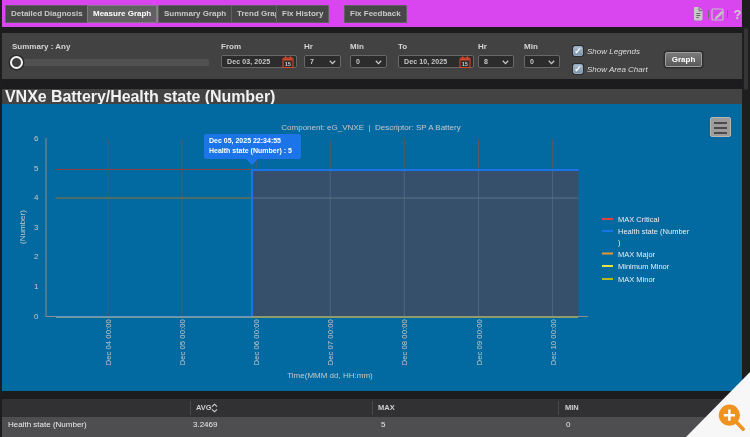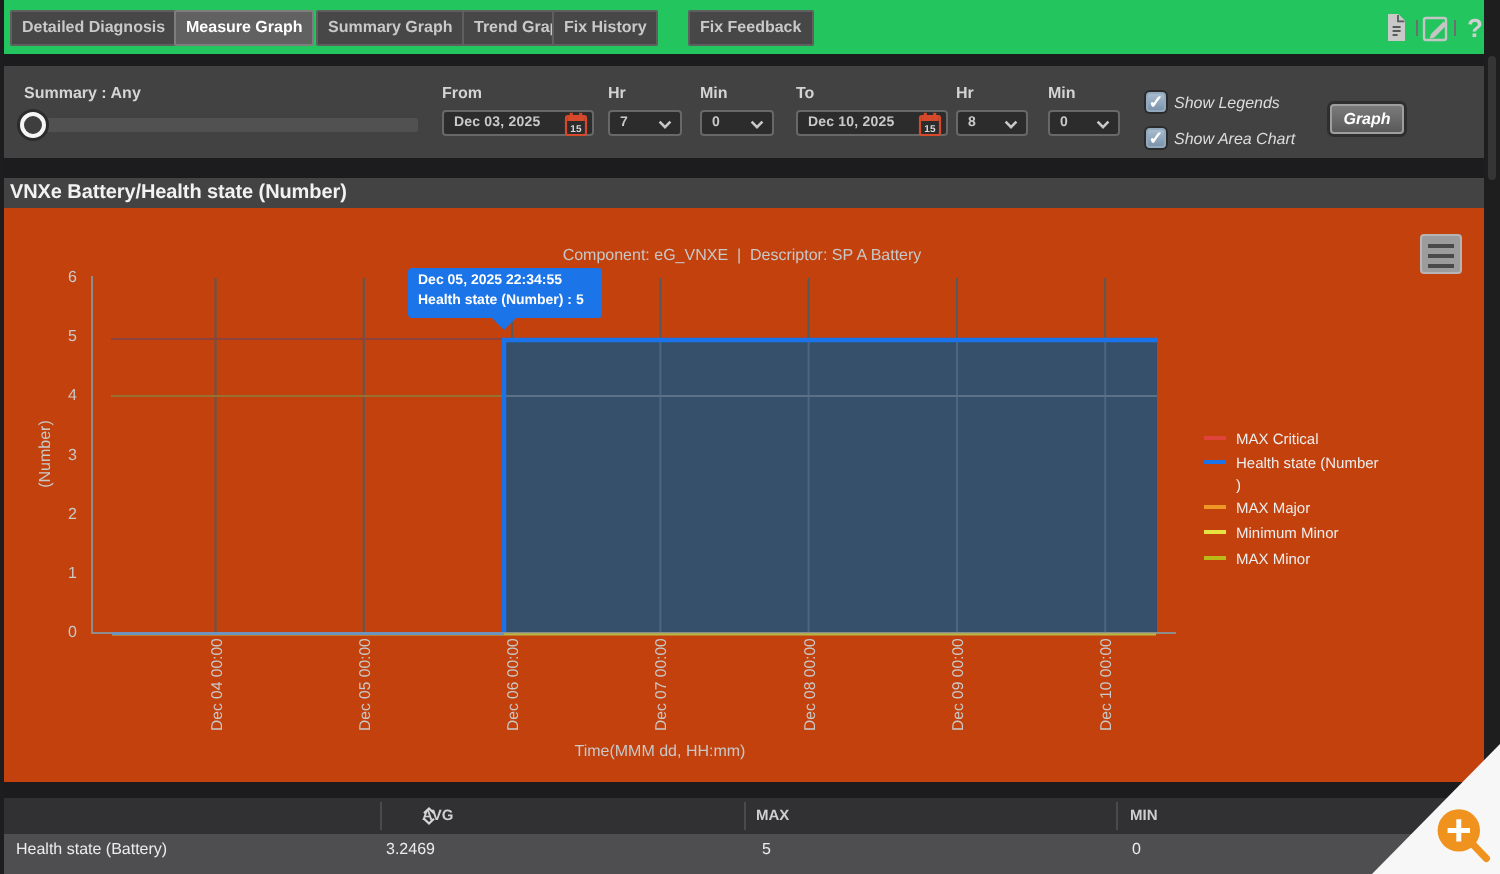--- a/index.html
+++ b/index.html
@@ -2,49 +2,49 @@
 <html><head>
 <meta charset="utf-8">
 <style>
   * { margin:0; padding:0; box-sizing:border-box; }
   html,body { width:750px; height:437px; overflow:hidden; background:#1c1c1e; }
   body { font-family:"Liberation Sans", sans-serif; }
   #page { position:relative; width:750px; height:437px; background:#1c1c1e; }
   .abs { position:absolute; }
 
   
-  #tabbar { left:0; top:0; width:742px; height:27px; background:#22c55e; }
+  #tabbar { left:0; top:0; width:742px; height:27px; background:#d946ef; }
   .tab { position:absolute; top:5px; height:18px; line-height:16px; padding:0 5px;
          background:#474747; border:1px solid #5f5f5f; border-radius:1px;
          color:#c9c9c9; font-size:8px; font-weight:bold; }
   .tab.active { background:#616161; border-color:#7e7e7e; color:#fff; }
   #topicons { top:5px; left:690px; height:18px; }
 
   
   #toolbar { left:0; top:33px; width:742px; height:46px; background:#424242; }
   .lbl { position:absolute; font-size:8px; font-weight:bold; color:#d4d4d4; }
   .inp { position:absolute; top:22px; height:13px; background:#2c2c2c; border:1px solid #686868;
          border-radius:2px; color:#c9c9c9; font-size:7px; font-weight:bold; letter-spacing:0.1px;
          display:flex; align-items:center; }
   #track { left:12px; top:26px; width:197px; height:6.5px; background:#515151; border-radius:1px; }
   #knob { left:10px; top:23px; width:13px; height:13px; border-radius:50%;
           background:#3e3e3e; border:2.8px solid #f5f5f5; box-shadow:0 0 0 1.5px #2c2c2c; }
   .chk { position:absolute; left:573px; width:10px; height:10px; background:linear-gradient(#a8bccf,#7c93ab);
          border:1px solid #93a9bd; border-radius:2px; color:#fff; font-size:9px; font-weight:bold;
          line-height:9px; text-align:center; box-shadow:0 0 0 1px #2b2b2b; }
   .chklbl { position:absolute; left:587px; font-size:8px; color:#dcdcdc;font-style:italic; }
   #graphbtn { left:665px; top:19px; width:37px; height:14.5px; background:linear-gradient(#7a7a7a,#5a5a5a); border:1px solid #9e9e9e;
-              border-radius:2px; color:#fff; font-size:8px; font-weight:bold; text-align:center; line-height:13px; box-shadow:0 0 0 1.5px #2e2e2e;font-style:italic; }
+              border-radius:2px; color:#fff; font-size:8px; font-weight:bold; text-align:center; line-height:13px; box-shadow:0 0 0 1.5px #2e2e2e; }
 
   
   #phead { left:0; top:89px; width:742px; height:15px; background:#434343;
-           color:#f2f2f2; font-size:10px; font-weight:bold; line-height:15px; padding-left:5px; letter-spacing:-0.05px; }
-
-  
-  #chart { left:0; top:104px; width:742px; height:287px; background:#c2410c; }
+           color:#f2f2f2; font-size:16px; font-weight:bold; line-height:15px; padding-left:5px; letter-spacing:-0.05px; }
+
+  
+  #chart { left:0; top:104px; width:742px; height:287px; background:#0369a1; }
   #chart .t { position:absolute; font-size:8px; color:#c8c8c8; }
 
   
   #thead { left:0; top:399px; width:742px; height:18px; background:#313133;
            color:#cfcfcf; font-size:7.5px; font-weight:bold; }
   #trow  { left:0; top:417px; width:742px; height:20px; background:#4e4e50;
            color:#ececec; font-size:8px; }
   .hc { position:absolute; top:0; height:18px; line-height:18px; }
   .rc { position:absolute; top:0; height:20px; line-height:15px; }
   .sep { position:absolute; top:2px; width:1px; height:14px; background:#4a4a4a; }
@@ -235,32 +235,32 @@
     </svg>
 
     <div class="abs" style="left:204px;top:30px;width:97px;height:25px;background:#1b74e8;border-radius:2px;color:#fff;font-size:7px;font-weight:bold;line-height:10px;padding:2px 0 0 5px;">
       Dec 05, 2025 22:34:55<br>Health state (Number) : 5
     </div>
     <div class="abs" style="left:246px;top:55px;width:0;height:0;border-left:6px solid transparent;border-right:6px solid transparent;border-top:6px solid #1b74e8;"></div>
   </div>
   <div class="abs" style="left:0;top:391px;width:742px;height:8px;background:#1c1c1e;"></div>
 
   <div class="abs" id="thead">
-    <div class="hc" style="left:211px;text-align:right;">AVG</div>
+    <div class="hc" style="left:196px;text-align:right;">AVG</div>
     <svg width="7" height="10" viewBox="0 0 7 10" style="position:absolute;left:211px;top:4px;">
         <path d="M1 3.6 L3.5 1.2 L6 3.6 M1 6.4 L3.5 8.8 L6 6.4" fill="none" stroke="#d8d8d8" stroke-width="1.1"></path>
       </svg>
     <div class="hc" style="left:378px;">MAX</div>
     <div class="hc" style="left:565px;">MIN</div>
     <div class="sep" style="left:190px;"></div>
     <div class="sep" style="left:372px;"></div>
     <div class="sep" style="left:558px;"></div>
   </div>
   <div class="abs" id="trow">
-    <div class="rc" style="left:8px;">Health state (Battery)</div>
+    <div class="rc" style="left:8px;">Health state (Number)</div>
     <div class="rc" style="left:193px;">3.2469</div>
     <div class="rc" style="left:381px;">5</div>
     <div class="rc" style="left:566px;">0</div>
   </div>
 
   <div class="abs" style="left:0;top:0;width:2px;height:437px;background:#1d1d1f;"></div>
 
   <div class="abs" id="sbar"></div>
   <div class="abs" style="left:743.5px;top:28px;width:4px;height:62px;background:#353535;border-radius:2px;"></div>
 

